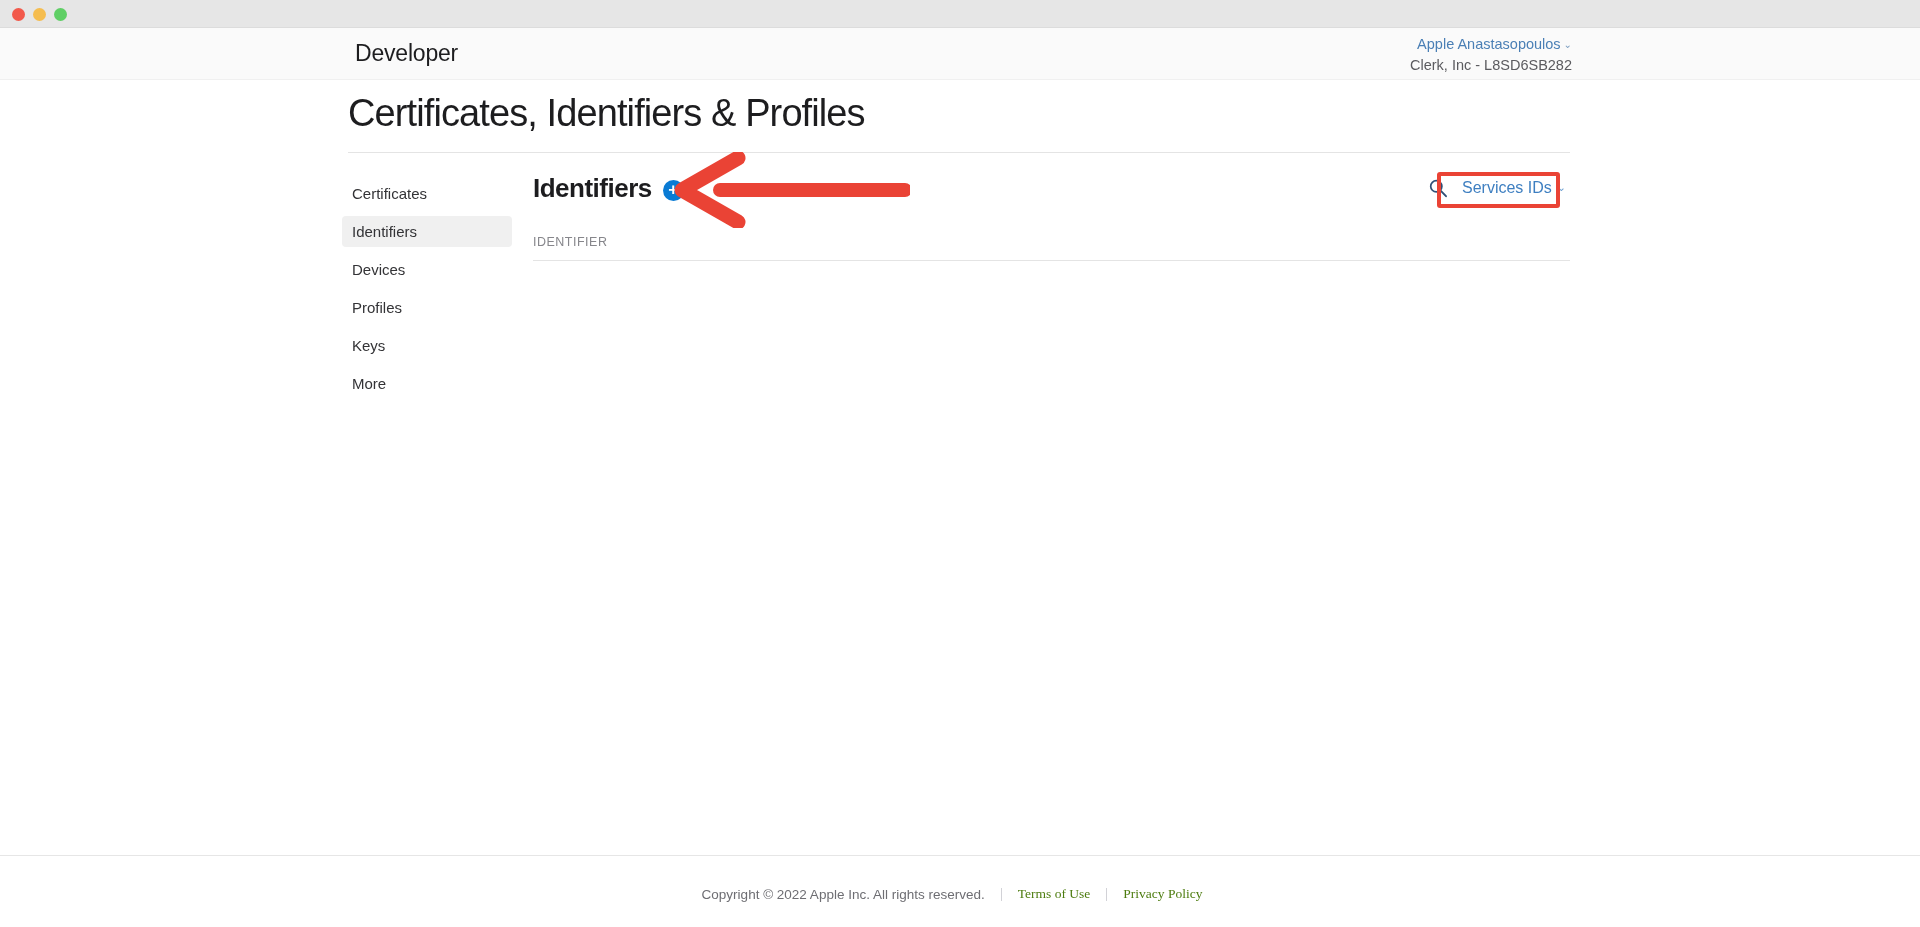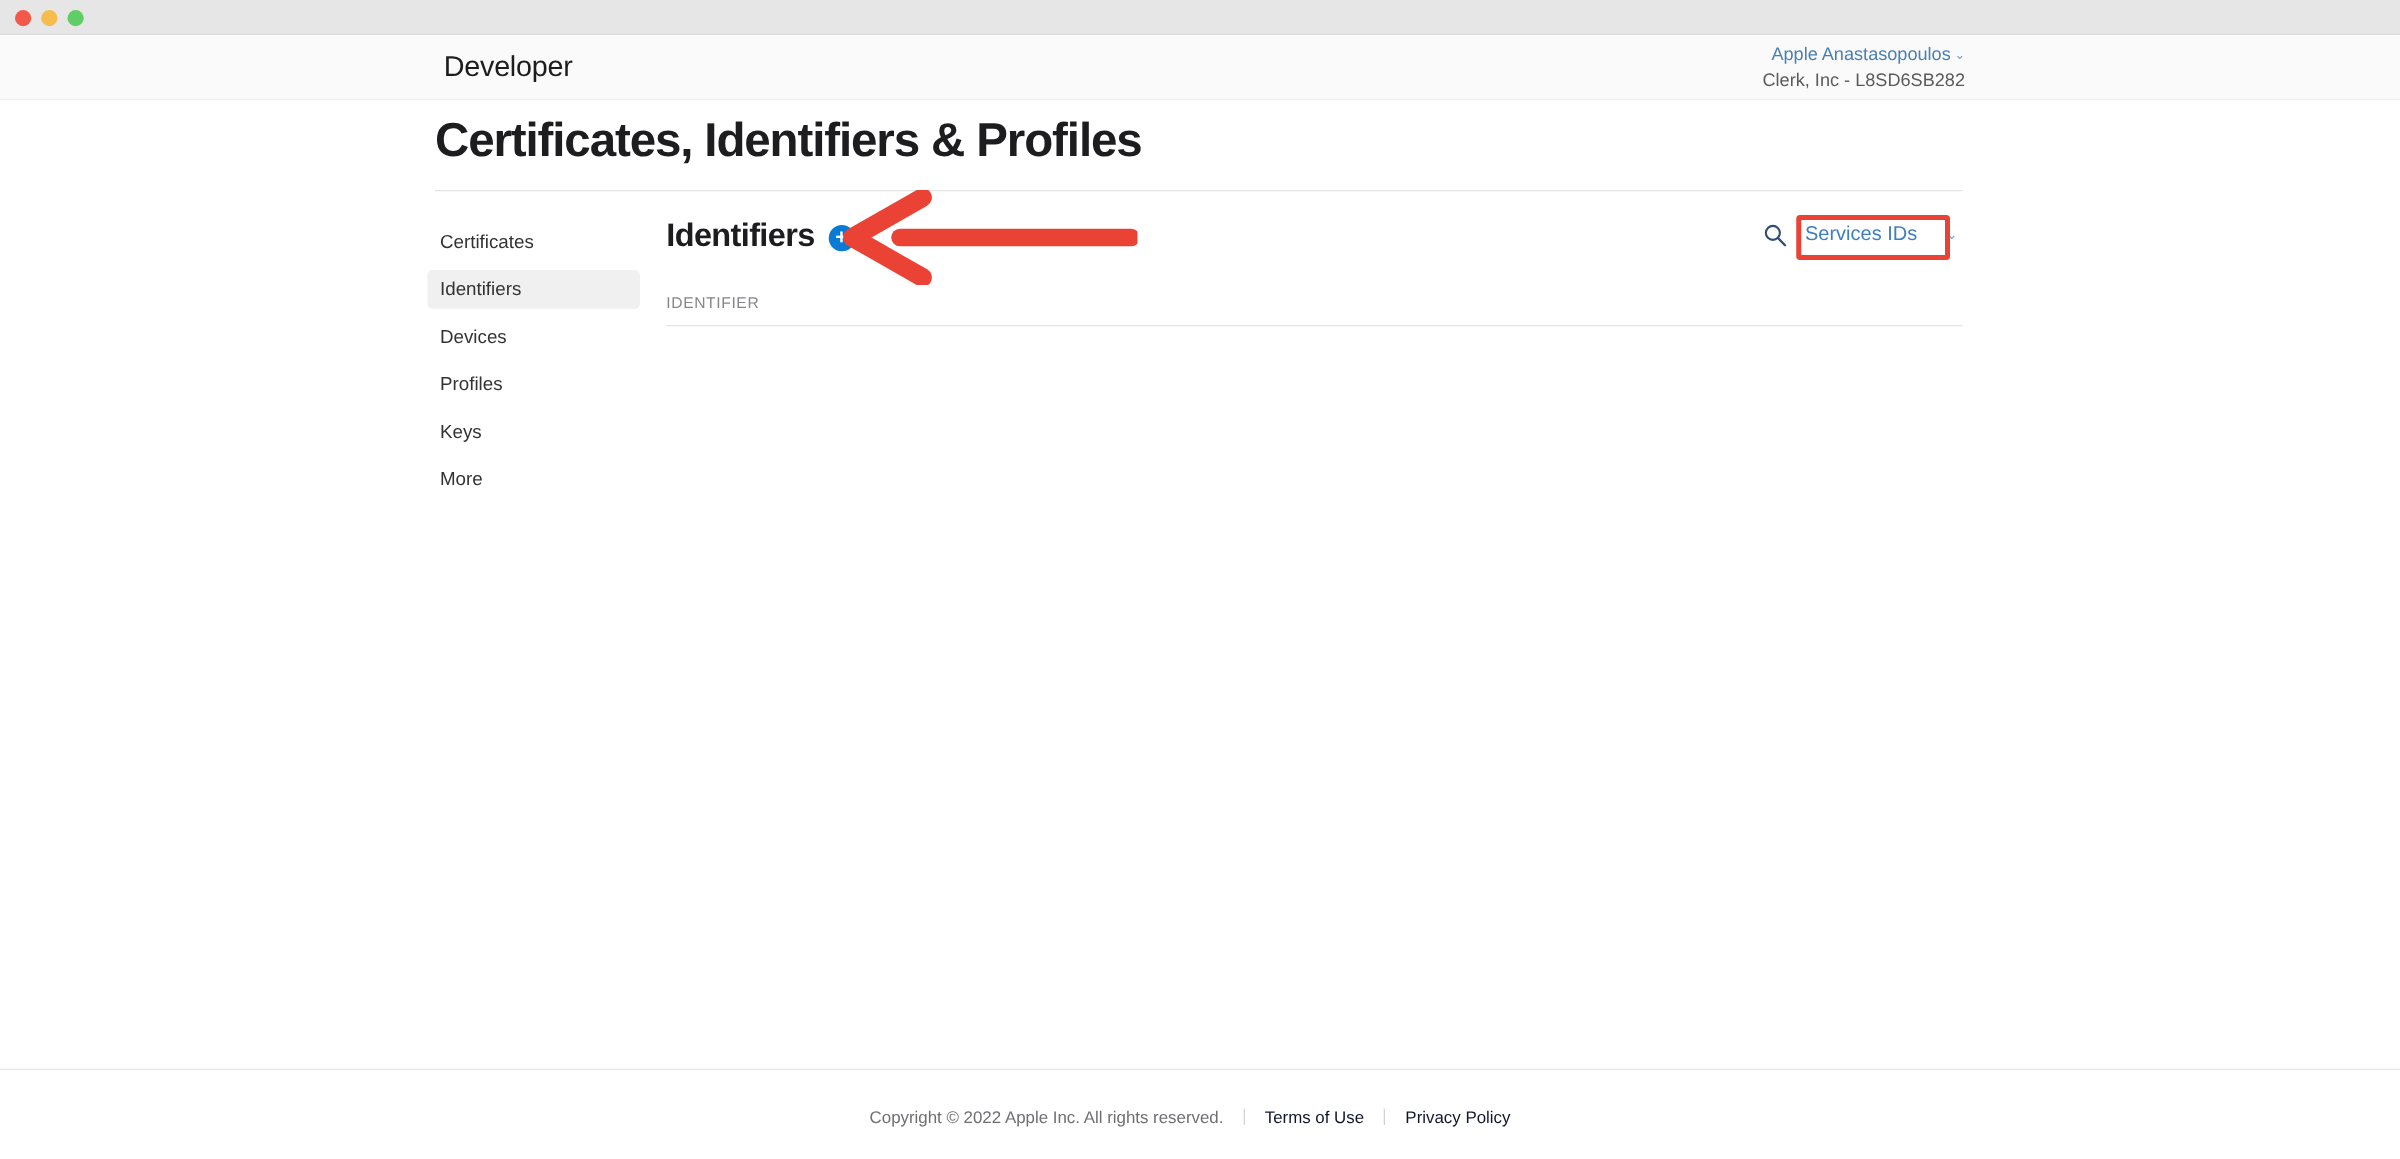--- a/index.html
+++ b/index.html
@@ -90,21 +90,21 @@
 
   
   .page-title-wrap {
     position: absolute;
     top: 92px;
     left: 348px;
     width: 1222px;
   }
   .page-title {
     font-size: 38px;
-    font-weight: 700;
+    font-weight: 400;
     letter-spacing: -0.9px;
     color: #1d1d1f;
     line-height: 1.15;
   }
   .title-rule {
     margin-top: 16px;
     height: 1px;
     background: #e4e4e4;
     width: 100%;
   }
@@ -179,21 +179,21 @@
     cursor: pointer;
   }
   .filter-select {
     font-size: 16px;
     color: #3e7fc1;
     background: transparent;
     border: none;
     cursor: pointer;
     display: flex;
     align-items: center;
-    gap: 23px;
+    gap: 5px;
     padding: 2px 4px;
     white-space: nowrap;
   }
   .filter-select .chev {
     font-size: 11px;
     color: #6d9fd0;
     position: relative;
     top: -1px;
   }
 
@@ -237,24 +237,25 @@
     font-size: 13.5px;
     color: #6e6e73;
   }
   .footer .copy { padding-right: 16px; }
   .footer .sep {
     width: 1px;
     height: 13px;
     background: #d2d2d7;
   }
   .footer a {
-    color: #0f172a;
+    color: #4d7c0f;
     text-decoration: none;
     padding: 0 16px;
     cursor: pointer;
+    font-family: Liberation Serif, serif;
   }
 
   
   .annot-arrow {
     position: absolute;
     left: 660px;
     top: 152px;
     width: 250px;
     height: 76px;
     pointer-events: none;

